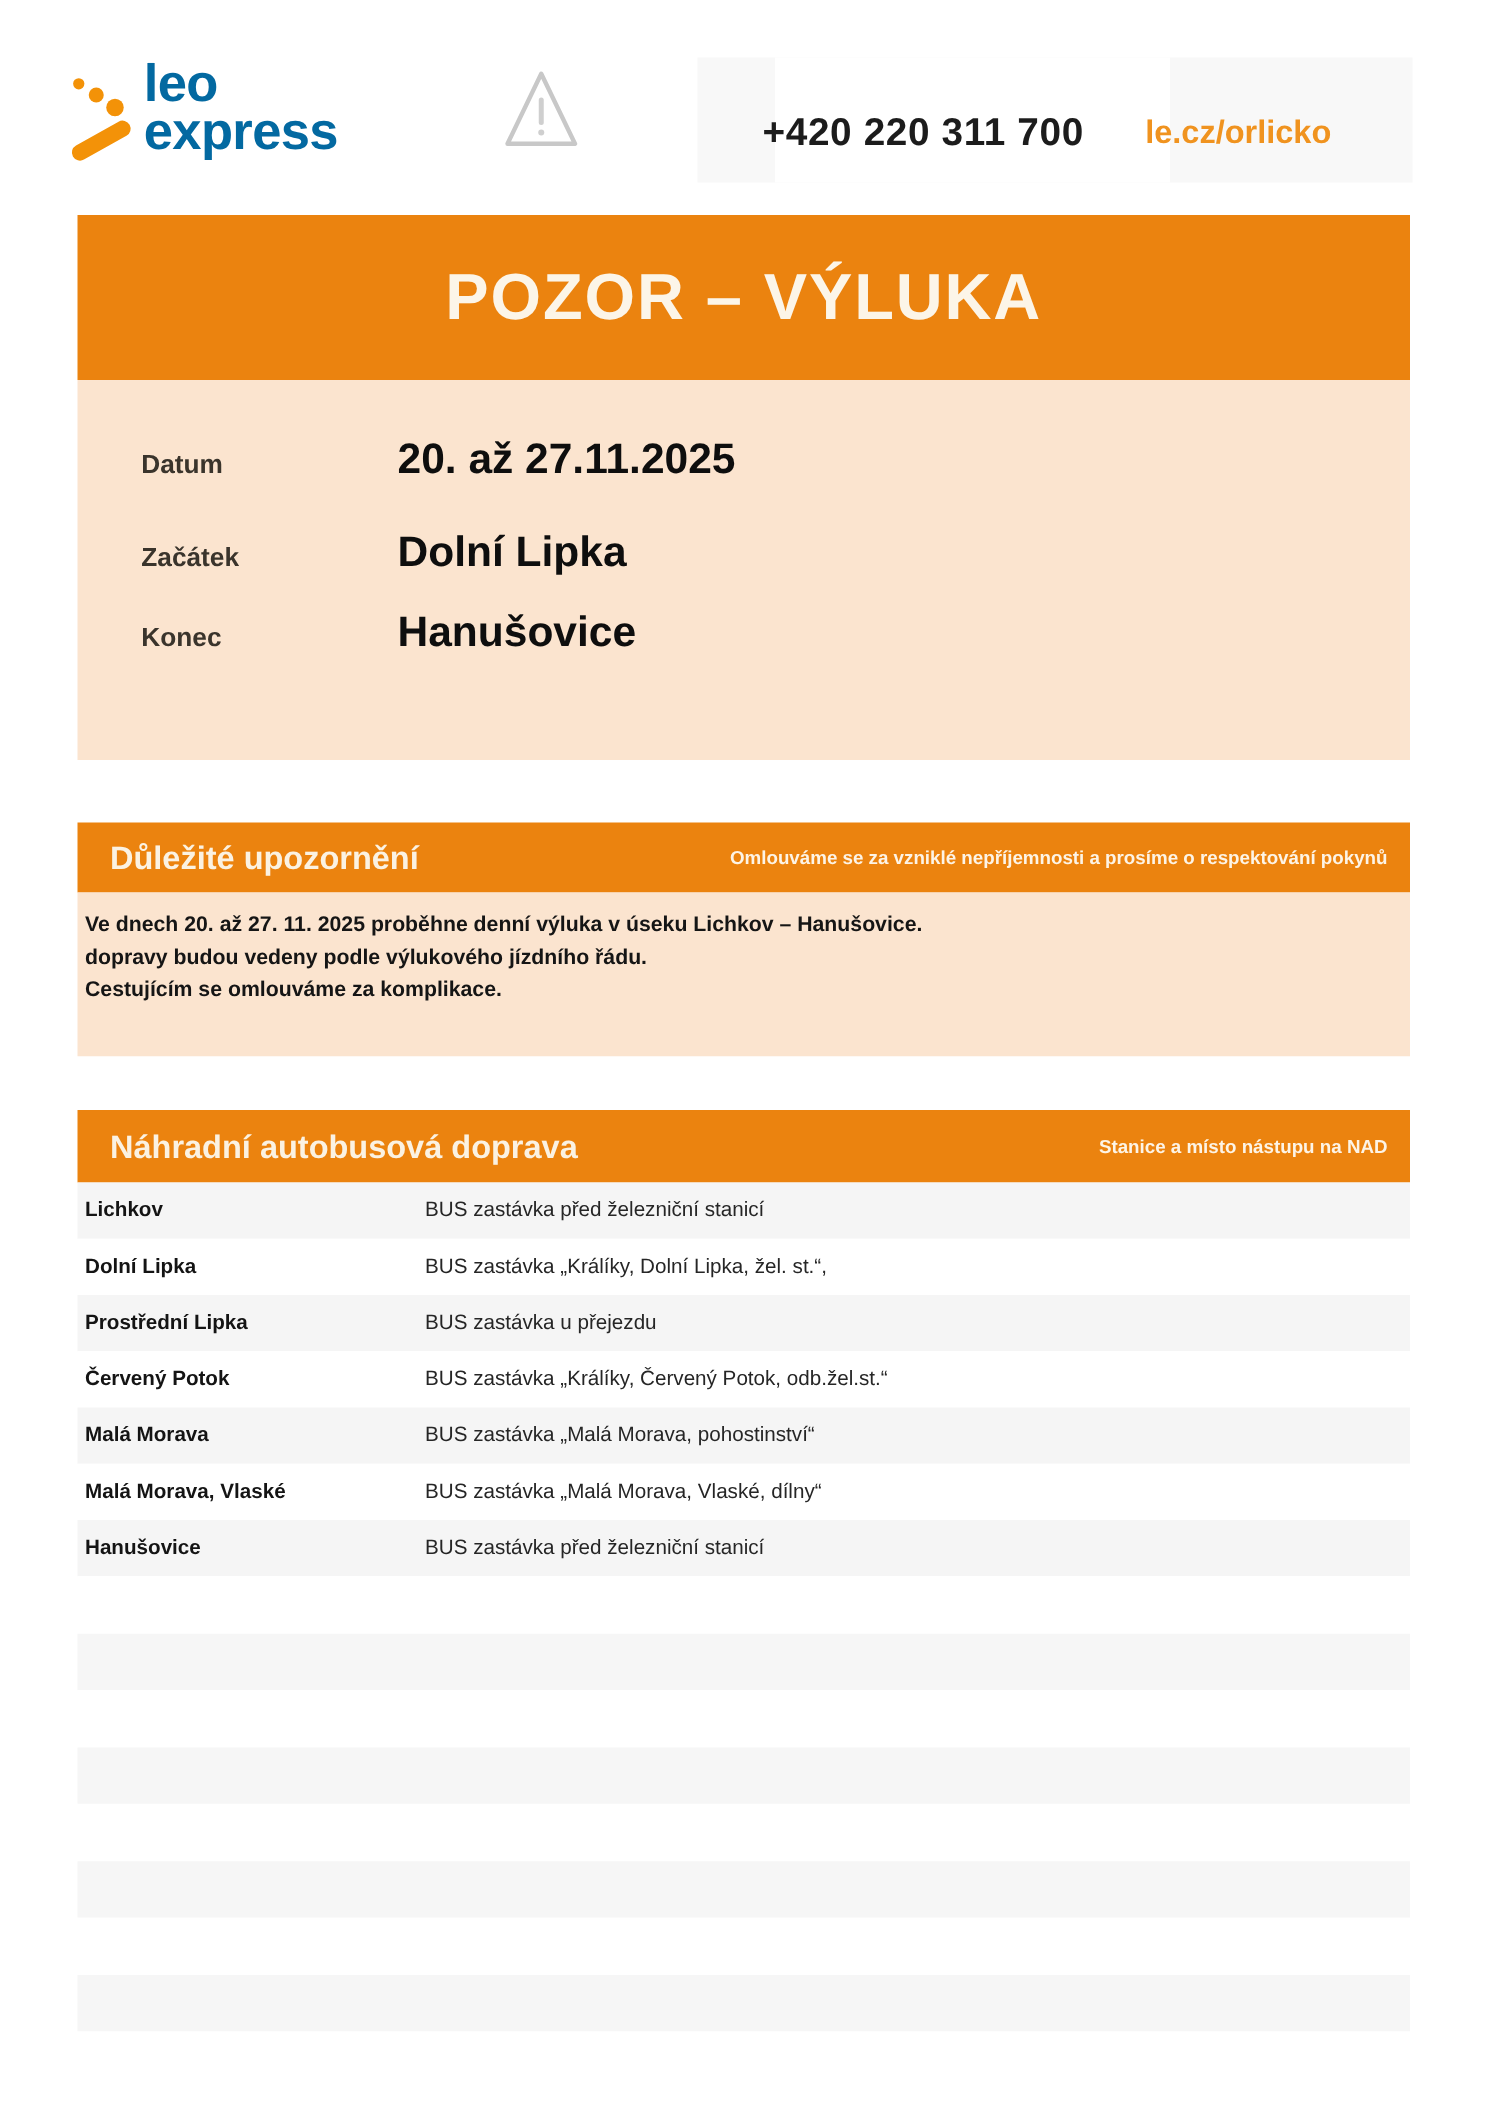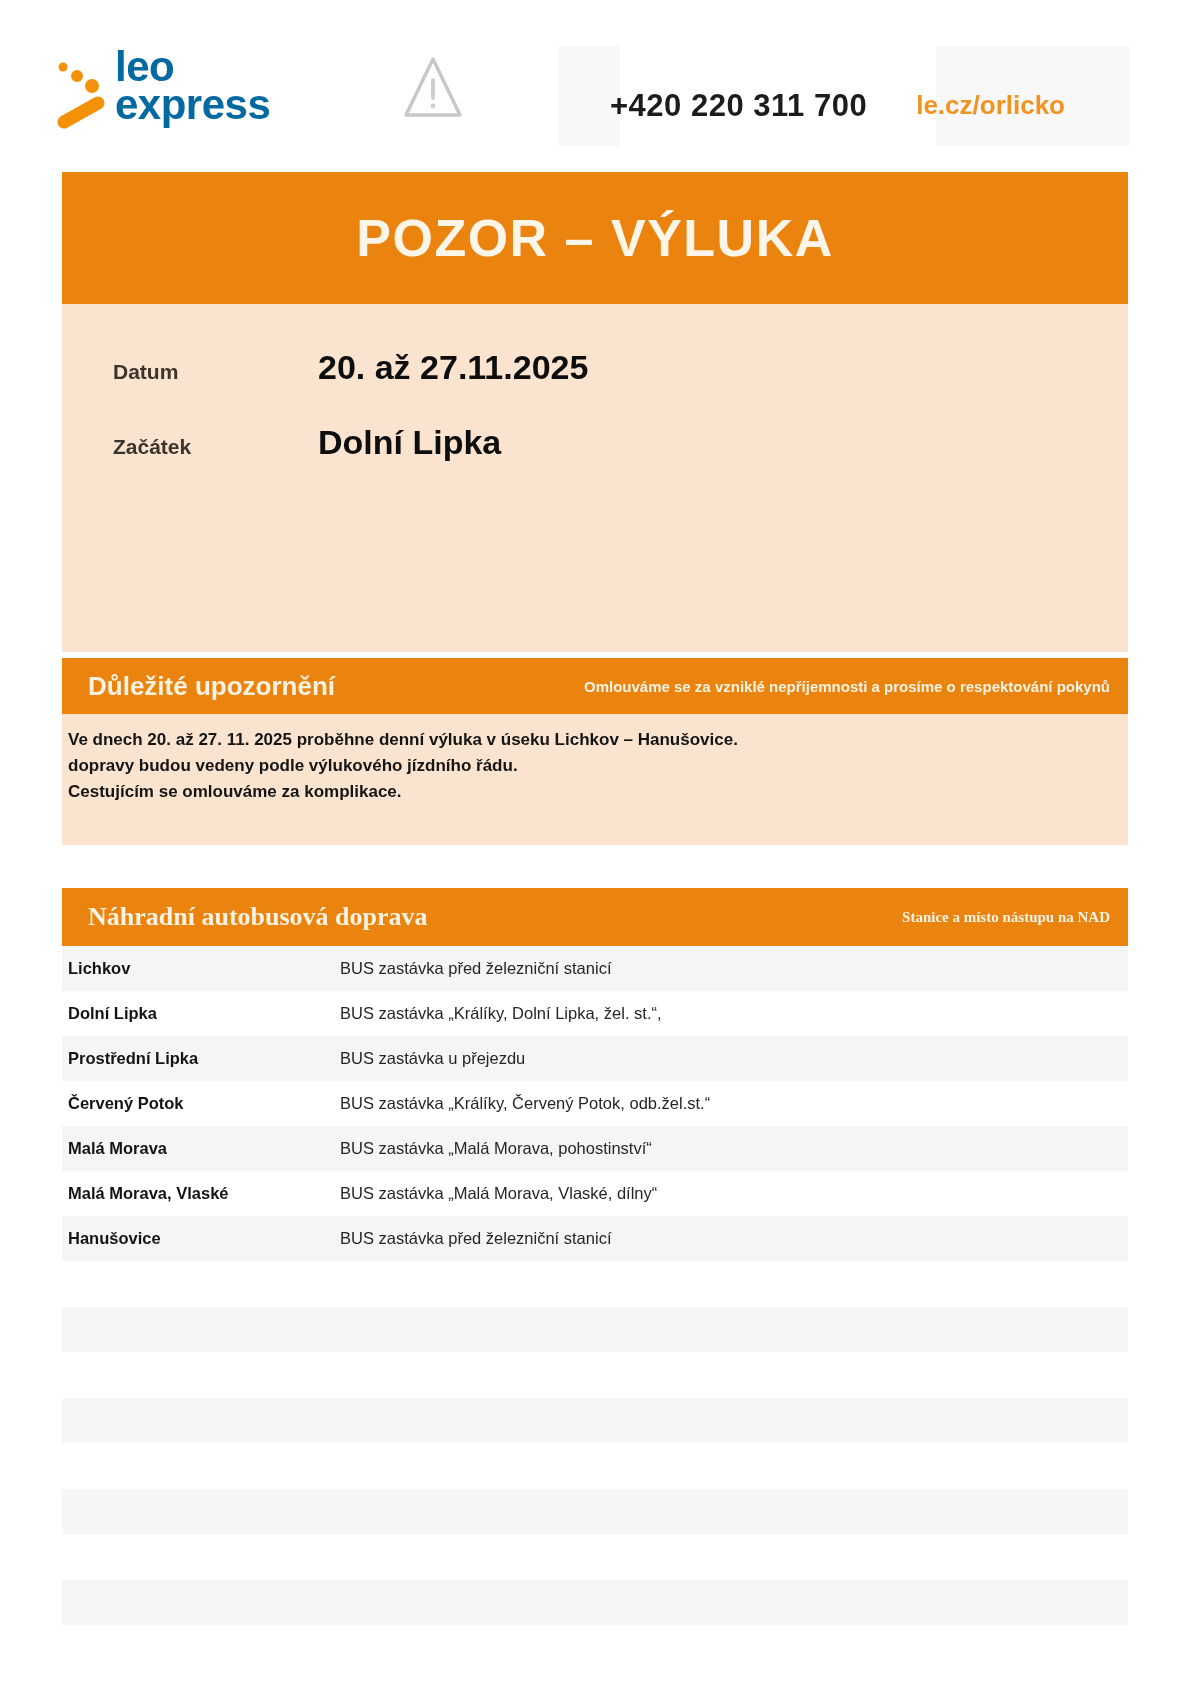--- a/index.html
+++ b/index.html
@@ -29,31 +29,31 @@
   .site{
     position:absolute;right:125px;top:90px;
     font-size:26px;font-weight:bold;color:var(--link-orange);
   }
   
   .section{position:absolute;left:62px;width:1066px;box-sizing:border-box;}
   
   .banner{top:172px;height:132px;background:var(--orange);display:flex;align-items:center;justify-content:center;}
   .banner-title{color:#FCF5E8;font-size:52px;font-weight:bold;letter-spacing:1.5px;}
   
-  .infobox{top:304px;height:348px;background:var(--peach);}
+  .infobox{top:304px;height:304px;background:var(--peach);}
   .inforow{position:absolute;left:0;right:0;white-space:nowrap;}
   .inforow .lbl{display:inline-block;width:205px;margin-left:51px;font-size:21px;font-weight:bold;color:#3A342C;vertical-align:baseline;}
   .inforow .val{display:inline-block;font-size:34px;font-weight:bold;color:#0E0E0E;vertical-align:baseline;}
   .inforow.r0{top:44px;}
   .inforow.r1{top:119px;}
   .inforow.r2{top:183px;}
   
   .bar{background:var(--orange);display:flex;align-items:center;justify-content:space-between;padding:0 18px 0 26px;}
   .bar1{top:658px;height:56px;}
-  .bar2{top:888px;height:58px;font-family:Liberation Serif, serif;}
+  .bar2{top:888px;height:58px;}
   .bar-title{color:#FBF2E2;font-size:26px;font-weight:bold;}
   .bar-sub{color:#FDF4E6;font-size:15px;font-weight:bold;}
   
   .note{top:714px;height:131px;background:var(--peach);padding:13px 20px 0 6px;}
   .note p{margin:0;font-size:17px;font-weight:bold;color:#151515;line-height:26px;}
   
   .table{top:946px;}
   .trow{height:45px;display:flex;align-items:center;}
   .trow.gray{background:var(--row-gray);}
   .trow.white{background:#ffffff;}
@@ -101,20 +101,23 @@
     <div class="banner-title">POZOR – VÝLUKA</div>
   </div>
 
   <div class="section infobox">
     <div class="inforow r0">
       <span class="lbl">Datum</span><span class="val">20. až 27.11.2025</span>
     </div>
     <div class="inforow r1">
       <span class="lbl">Začátek</span><span class="val">Dolní Lipka</span>
     </div>
+    <div class="inforow r2">
+      <span class="lbl">Konec</span><span class="val">Hanušovice</span>
+    </div>
   </div>
 
   <div class="section bar bar1">
     <span class="bar-title">Důležité upozornění</span>
     <span class="bar-sub">Omlouváme se za vzniklé nepříjemnosti a prosíme o respektování pokynů</span>
   </div>
 
   <div class="section note">
       <p>Ve dnech 20. až 27. 11. 2025 proběhne denní výluka v úseku Lichkov – Hanušovice.</p>
       <p>dopravy budou vedeny podle výlukového jízdního řádu.</p>

